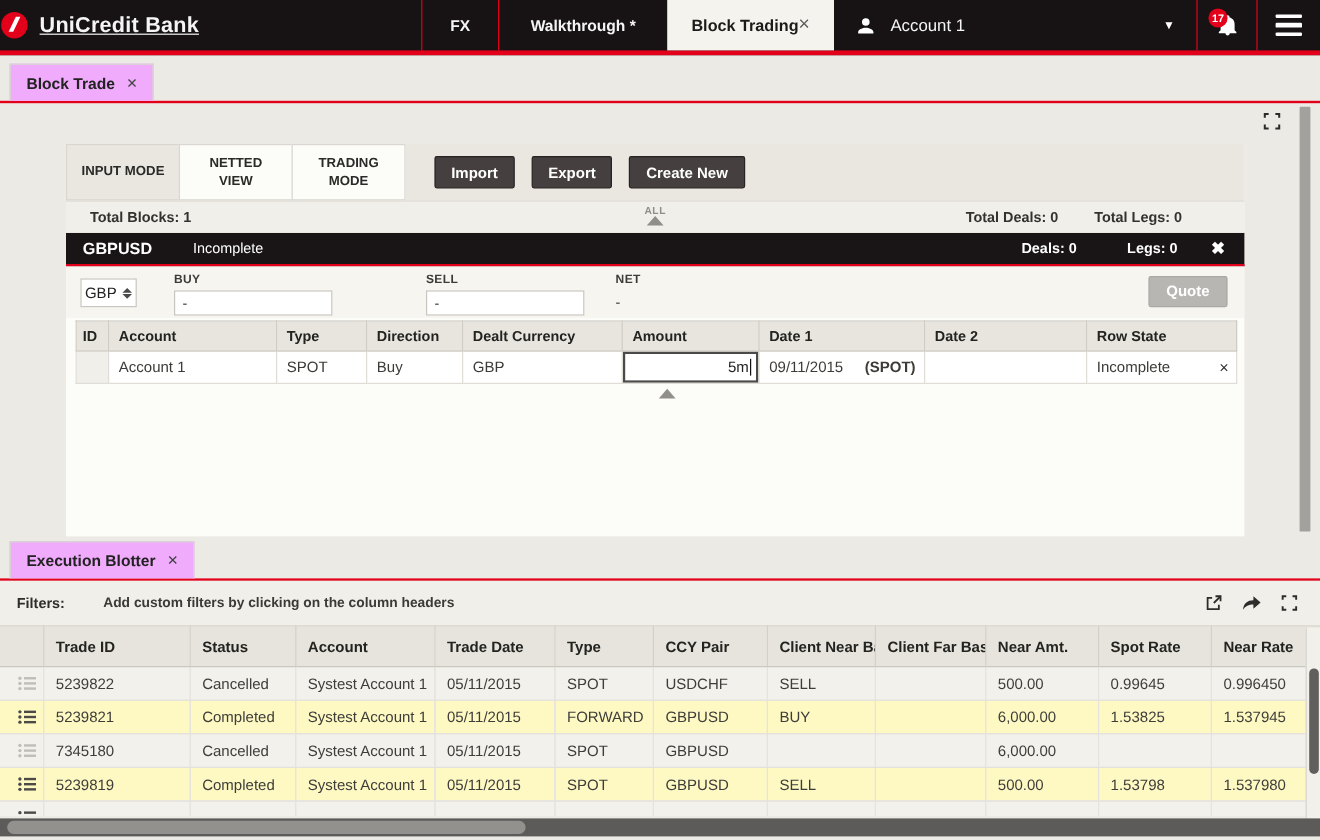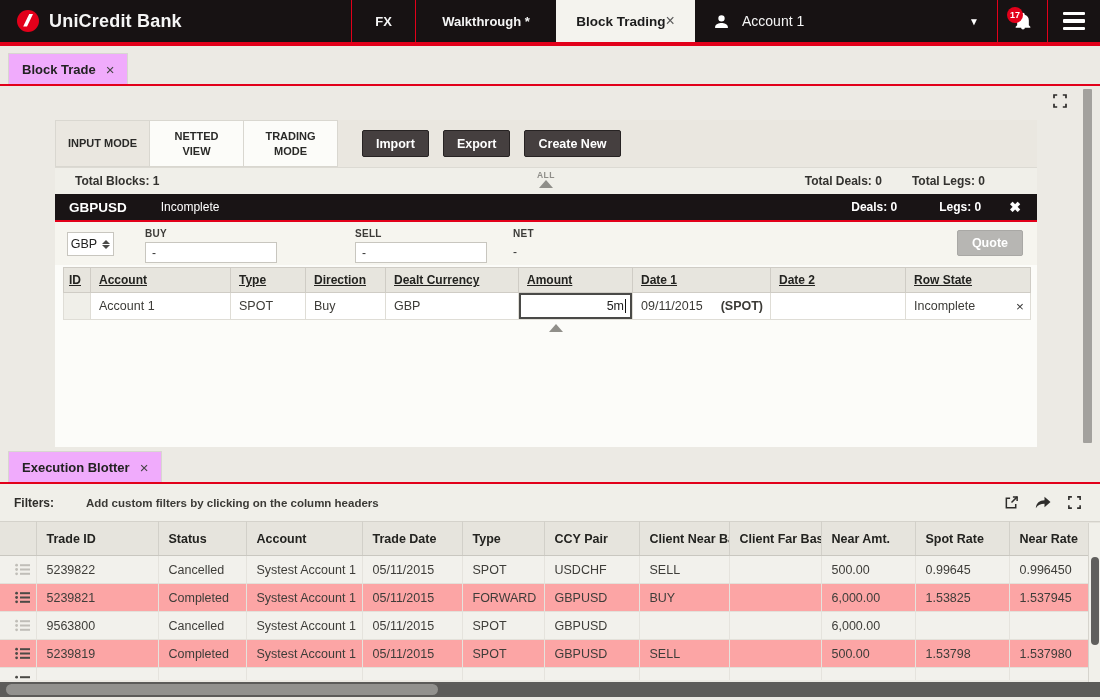--- a/index.html
+++ b/index.html
@@ -2,21 +2,21 @@
 <html><head>
 <meta charset="utf-8">
 <style>
   * { margin:0; padding:0; box-sizing:border-box; }
   html,body { width:1100px; height:700px; overflow:hidden;
     font-family:"Liberation Sans", sans-serif; background:#eceae4; position:relative; }
 
   
   .topbar { position:absolute; top:0; left:0; width:1100px; height:46px;
     background:#171213; border-bottom:4px solid #e2001a; display:flex; align-items:stretch; color:#f5f5f5; }
-  .brand { flex:0 0 352px; display:flex; align-items:center; padding-left:16px; border-right:1px solid #e2001a; }
+  .brand { flex:0 0 352px; display:flex; align-items:center; padding-left:0; border-right:1px solid #e2001a;text-decoration:underline; }
   .brand-text { font-size:18px; font-weight:bold; margin-left:9px; letter-spacing:.2px; }
   .top-tab { display:flex; align-items:center; justify-content:center; font-size:13px; font-weight:bold; cursor:pointer; }
   .tab-fx { flex:0 0 64px; border-right:1px solid #e2001a; }
   .tab-walk { flex:0 0 140px; }
   .tab-active { flex:0 0 139px; background:#f4f3ee; color:#1b1b1b; gap:0; font-size:13.5px; }
   .tab-active .x { color:#5a5a5a; font-weight:normal; font-size:16px; }
   .account { flex:1 1 auto; display:flex; align-items:center; padding:0 18px; gap:12px; font-size:14px; }
   .account .chev { margin-left:auto; font-size:10px; color:#fff; }
   .bellcell { flex:0 0 50px; border-left:1px solid #e2001a; display:flex; align-items:center; justify-content:center; position:relative; }
   .badge { position:absolute; top:7px; left:9px; min-width:16px; height:16px; border-radius:8px;
@@ -74,21 +74,21 @@
   .fld { display:flex; flex-direction:column; margin-top:6px; }
   .fld-buy { margin-left:31px; } .fld-sell { margin-left:78px; } .fld-net { margin-left:26px; }
   .fld .lab { font-size:10px; font-weight:bold; color:#3c3b38; letter-spacing:.3px; }
   .fld input { width:132px; height:21px; margin-top:3px; border:1px solid #c8c6bf; background:#fff;
     font-size:12px; padding-left:6px; font-family:inherit; color:#333; }
   .fld .plain { font-size:12px; margin-top:6px; color:#333; }
   .quote-btn { position:absolute; right:14px; top:8px; height:26px; padding:0 14px; }
 
   table.legs { margin:2px 0 0 8px; width:967px; border-collapse:collapse; table-layout:fixed; }
   table.legs th { height:25px; background:#e7e5de; border:1px solid #cfccc5; border-left:none;
-    font-size:12px; font-weight:bold; color:#232320; text-align:left; padding-left:8px;text-decoration:underline; }
+    font-size:12px; font-weight:bold; color:#232320; text-align:left; padding-left:8px; }
   table.legs th:first-child { border-left:1px solid #cfccc5; }
   table.legs td { height:27px; background:#fff; border-right:1px solid #dfddd6; border-bottom:1px solid #dfddd6;
     font-size:12.5px; color:#3c3b37; padding-left:8px; white-space:nowrap; overflow:hidden; }
   table.legs td:first-child { border-left:1px solid #dfddd6; background:#f0efe9; }
   td.ra, th.ra { text-align:right; padding-right:6px; }
   td.cell-date2 { background:#f3f2ec; }
   td.cell-amount { padding:0; position:relative; }
   .amt-input { position:absolute; inset:0; border:2px solid #4a4a48; background:#fff;
     display:flex; align-items:center; justify-content:flex-end; padding-right:4px; font-size:12.5px; color:#222; }
   .caret { display:inline-block; width:1px; height:14px; background:#111; margin-left:1px; }
@@ -106,21 +106,21 @@
   .filters .flab { font-size:12px; font-weight:bold; color:#2e2d2a; margin-left:14px; }
   .filters .hint { font-size:11.5px; font-weight:bold; color:#3b3a36; margin-left:32px; }
   .filters .icons { margin-left:auto; margin-right:18px; display:flex; gap:16px; align-items:center; }
   .filters .icons span { cursor:pointer; display:flex; }
 
   .blot-table-wrap { height:159px; overflow:hidden; position:relative; }
   table.blot { width:1100px; border-collapse:collapse; table-layout:fixed; }
   table.blot th { height:34px; background:#e6e4dd; border-top:1px solid #d4d2cb; border-bottom:1px solid #c9c7c0;
     border-right:1px solid #d2d0c9; font-size:12.5px; font-weight:bold; color:#232320; text-align:left;
     padding-left:10px; vertical-align:middle; white-space:nowrap; overflow:hidden; }
-  table.blot td { height:28px; background:#fca5a5; border-right:1px solid #e5e3dd; border-bottom:1px solid #e3e1da;
+  table.blot td { height:28px; background:#fef9c3; border-right:1px solid #e5e3dd; border-bottom:1px solid #e3e1da;
     font-size:12.5px; color:#3e3d39; padding-left:10px; white-space:nowrap; overflow:hidden; }
   table.blot tr.alt td { background:#f2f1ec; }
   td.c-icon, th.c-icon { text-align:center; padding-left:0; }
   .licon { color:#4b4a46; display:inline-flex; margin-top:2px; }
   .licon.muted { color:#c0beb8; }
 
   .blot-vscroll { position:absolute; right:0; top:75px; width:12px; height:159px; background:#f1f0ea; border-left:1px solid #d6d4cd; }
   .blot-vscroll .thumb { position:absolute; left:2px; width:8px; top:34px; height:88px; background:#605f5d; border-radius:4px; }
   .hscroll { position:absolute; left:0; bottom:3px; width:1100px; height:15px; background:#5c5b59; }
   .hscroll .thumb { position:absolute; left:6px; top:2px; width:432px; height:11px; background:#92918e; border-radius:6px; }
@@ -415,21 +415,21 @@
             <td class="c-icon"><span class="licon muted">
                 <svg width="15" height="13" viewBox="0 0 15 13" fill="currentColor">
                   <circle cx="1.6" cy="2.2" r="1.4"></circle>
                   <rect x="5" y="1.2" width="10" height="2"></rect>
                   <circle cx="1.6" cy="6.5" r="1.4"></circle>
                   <rect x="5" y="5.5" width="10" height="2"></rect>
                   <circle cx="1.6" cy="10.8" r="1.4"></circle>
                   <rect x="5" y="9.8" width="10" height="2"></rect>
                 </svg>
               </span></td>
-            <td>9563800</td>
+            <td>7345180</td>
             <td>Cancelled</td>
             <td>Systest Account 1</td>
             <td>05/11/2015</td>
             <td>SPOT</td>
             <td>GBPUSD</td>
             <td></td>
             <td></td>
             <td>6,000.00</td>
             <td></td>
             <td></td>

